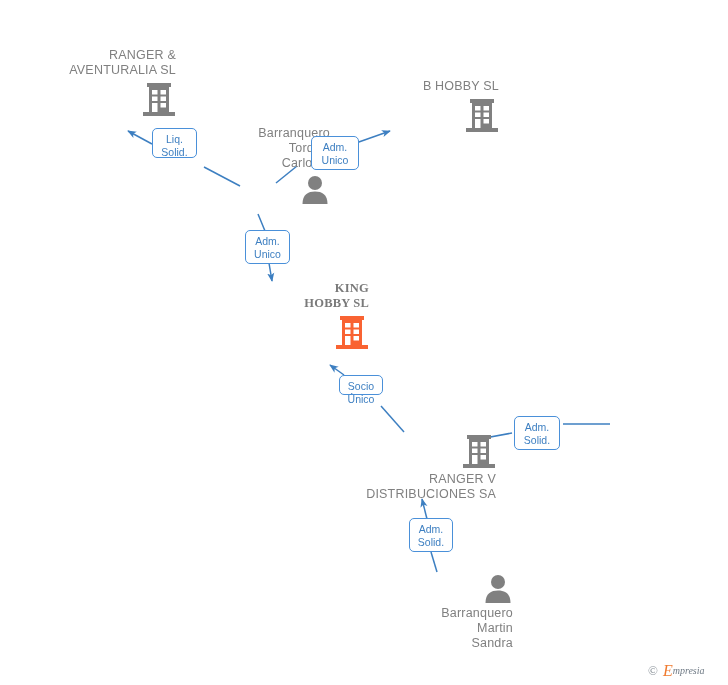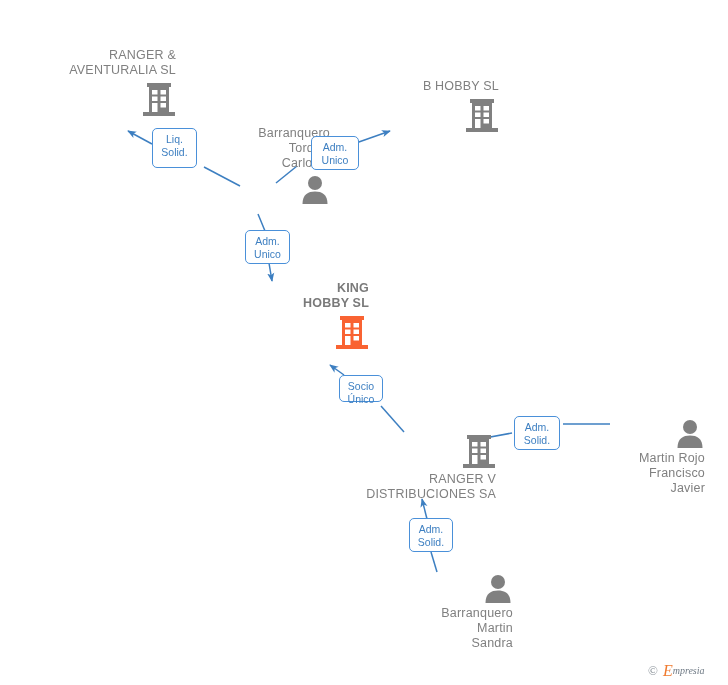--- a/index.html
+++ b/index.html
@@ -99,30 +99,30 @@
       <path d="M 344 375 L 330 365" marker-end="url(#arrow)"></path>
 
       <path d="M 610 424 L 563 424"></path>
       <path d="M 512 433 L 474 440" marker-end="url(#arrow)"></path>
 
       <path d="M 437 572 L 431 552"></path>
       <path d="M 427 519 L 422 499" marker-end="url(#arrow)"></path>
     </g>
   </svg>
 
-  <div class="rel-label" style="left:152px; top:128px; width:45px; height:40px;">Liq.
+  <div class="rel-label" style="left:152px; top:128px; width:45px; height:30px;">Liq.
 Solid.</div>
 
   <div class="rel-label" style="left:311px; top:136px; width:48px; height:34px;">Adm.
 Unico</div>
 
   <div class="rel-label" style="left:245px; top:230px; width:45px; height:34px;">Adm.
 Unico</div>
 
-  <div class="rel-label" style="left:339px; top:375px; width:44px; height:27px;">Socio
+  <div class="rel-label" style="left:339px; top:375px; width:44px; height:20px;">Socio
 Único</div>
 
   <div class="rel-label" style="left:514px; top:416px; width:46px; height:34px;">Adm.
 Solid.</div>
 
   <div class="rel-label" style="left:409px; top:518px; width:44px; height:34px;">Adm.
 Solid.</div>
 
   <div class="node" style="left:101px; top:48px;">
     <div class="node-label above">RANGER &amp;
@@ -174,21 +174,21 @@
     <span class="icon-wrap">
       <svg width="30" height="30" viewBox="0 0 30 30">
         <g fill="#808080">
           <circle cx="15" cy="9" r="7"></circle>
           <path d="M 2.5 30 C 2.5 20.5 8 17.5 15 17.5 C 22 17.5 27.5 20.5 27.5 30 Z"></path>
         </g>
       </svg>
     </span>
   </div>
 
-  <div class="node" style="left:294px; top:281px;">
+  <div class="node" style="left:294px; top:281px;font-family:Liberation Serif, serif;">
     <div class="node-label above bold">KING
 HOBBY  SL</div>
     <span class="icon-wrap">
       <svg width="34" height="36" viewBox="0 0 34 36">
         <g fill="#f96332">
           <rect x="5" y="2" width="24" height="4"></rect>
           <rect x="7" y="6" width="20" height="25"></rect>
           <rect x="1" y="31" width="32" height="4"></rect>
         </g>
         <g fill="#ffffff">
@@ -218,33 +218,20 @@
           <rect x="18.5" y="15.5" width="5.5" height="4.5"></rect>
           <rect x="10" y="22" width="5.5" height="9"></rect>
           <rect x="18.5" y="22" width="5.5" height="4.5"></rect>
         </g>
       </svg>
     </span>
     <div class="node-label below">RANGER V
 DISTRIBUCIONES SA</div>
   </div>
 
-  <div class="node" style="left:630px; top:418px;">
-    <span class="icon-wrap">
-      <svg width="30" height="30" viewBox="0 0 30 30">
-        <g fill="#808080">
-          <circle cx="15" cy="9" r="7"></circle>
-          <path d="M 2.5 30 C 2.5 20.5 8 17.5 15 17.5 C 22 17.5 27.5 20.5 27.5 30 Z"></path>
-        </g>
-      </svg>
-    </span>
-    <div class="node-label below">Martin Rojo
-Francisco
-Javier</div>
-  </div>
 
   <div class="node" style="left:438px; top:573px;">
     <span class="icon-wrap">
       <svg width="30" height="30" viewBox="0 0 30 30">
         <g fill="#808080">
           <circle cx="15" cy="9" r="7"></circle>
           <path d="M 2.5 30 C 2.5 20.5 8 17.5 15 17.5 C 22 17.5 27.5 20.5 27.5 30 Z"></path>
         </g>
       </svg>
     </span>

